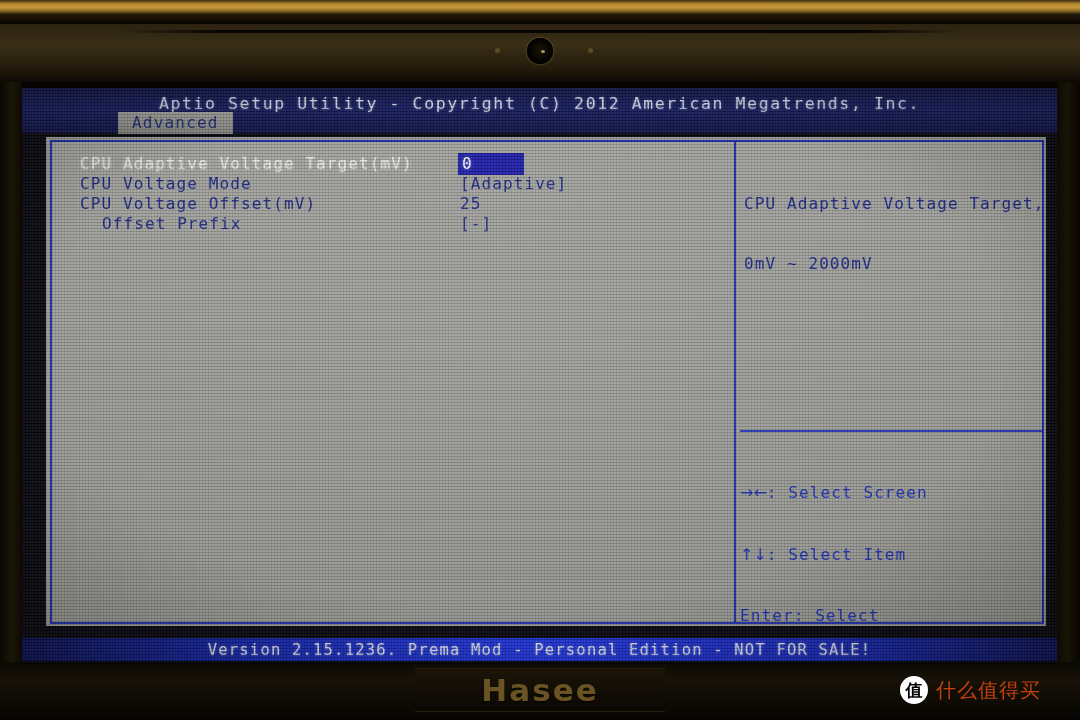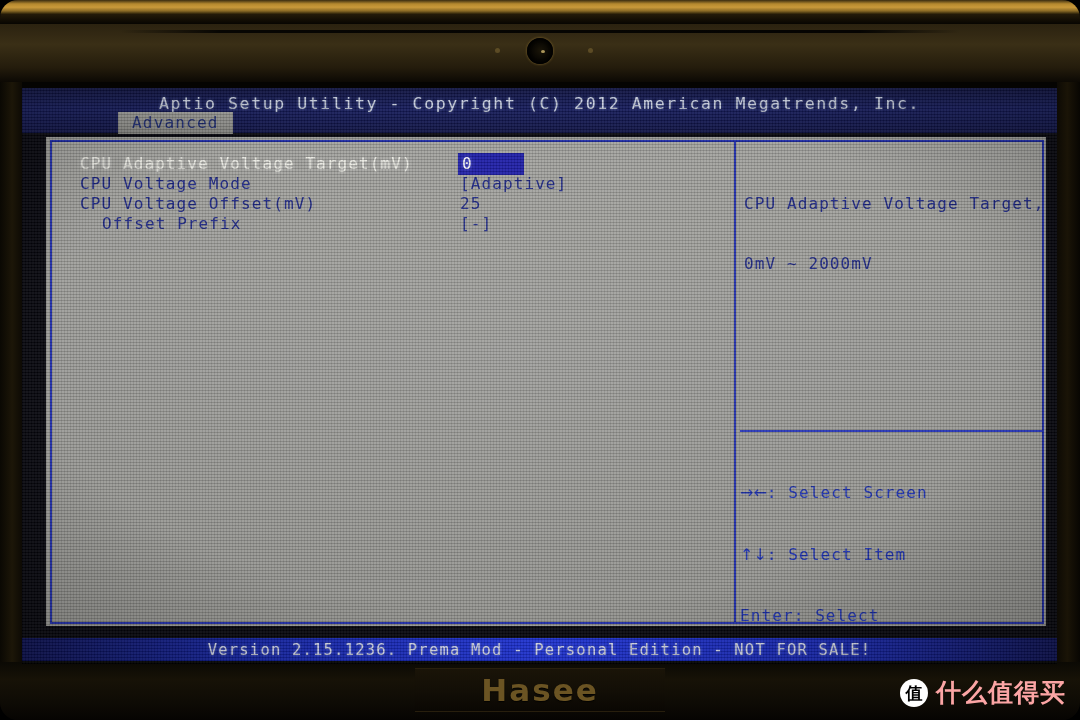--- a/index.html
+++ b/index.html
@@ -14,21 +14,20 @@
     overflow: hidden;
     font-family: "DejaVu Sans Mono", "Liberation Mono", monospace;
   }
 
   #stage {
     position: relative;
     width: 1080px;
     height: 720px;
     background: #050402;
     overflow: hidden;
-    border-radius: 18px;
   }
 
   
   .bezel-top-strip {
     position: absolute;
     left: 0; top: 0;
     width: 1080px; height: 14px;
     background: linear-gradient(180deg, #3a2c10 0%, #b5892f 28%, #c9993a 52%, #8a6a25 78%, #2a2009 100%);
   }
   .bezel-hinge-line {
@@ -128,23 +127,23 @@
     background: #fff;
     color: #000;
     font-family: "DejaVu Sans", "Liberation Sans", sans-serif;
     font-size: 17px;
     font-weight: 700;
     line-height: 28px;
     text-align: center;
   }
   .wm-text {
     font-family: "DejaVu Sans", "Liberation Sans", sans-serif;
-    font-size: 25px;
-    font-weight: 700;
-    color: #fca5a5;
+    font-size: 20px;
+    font-weight: 400;
+    color: #c2410c;
     letter-spacing: 1px;
   }
 
   
   #screen {
     position: absolute;
     left: 22px; top: 88px;
     width: 1035px; height: 576px;
     background: #05050c;
     overflow: hidden;

